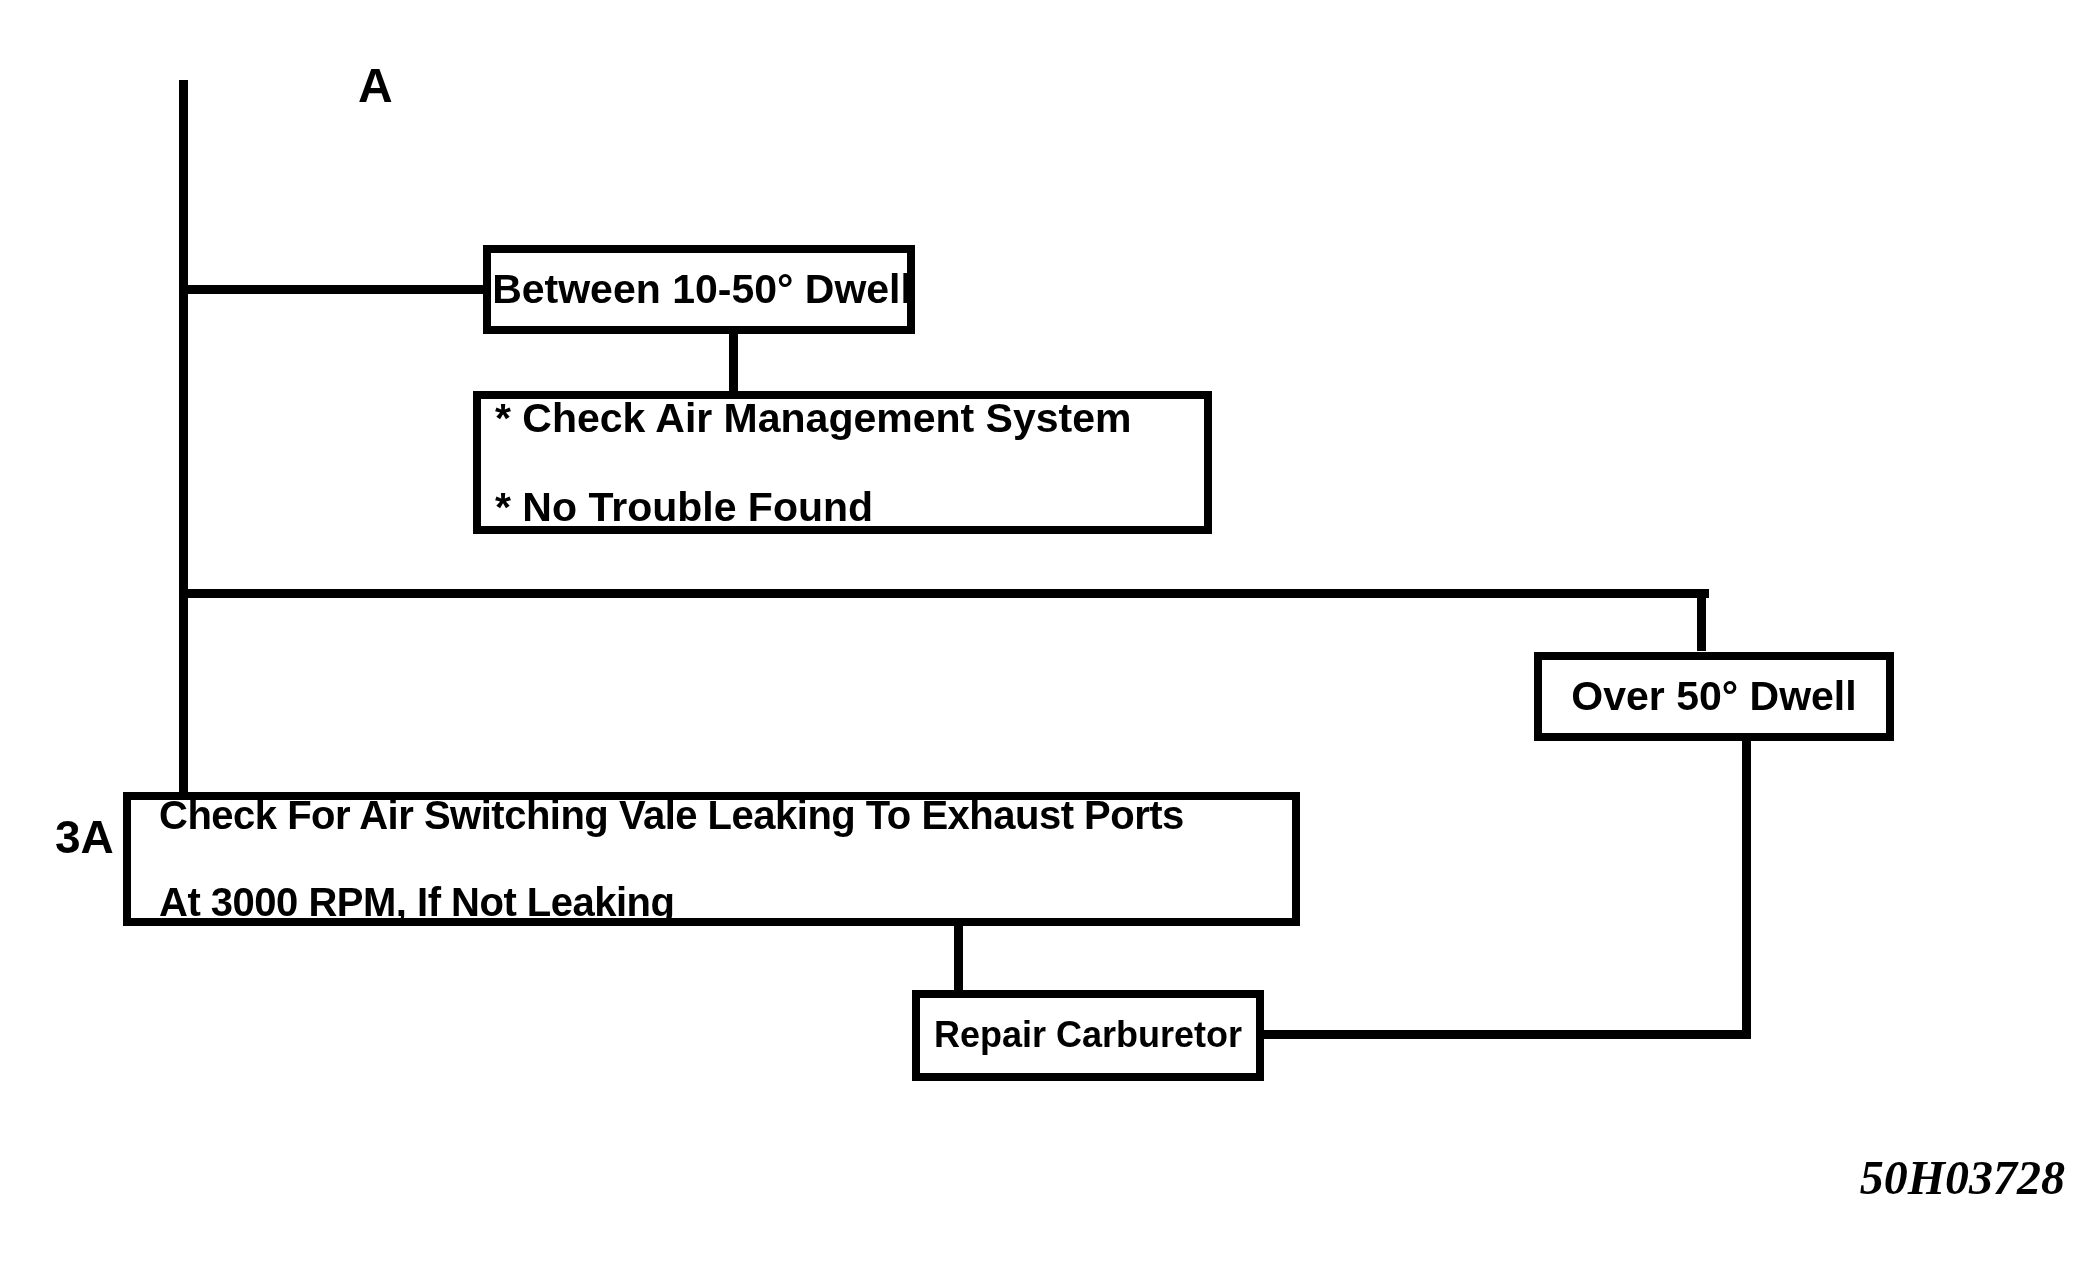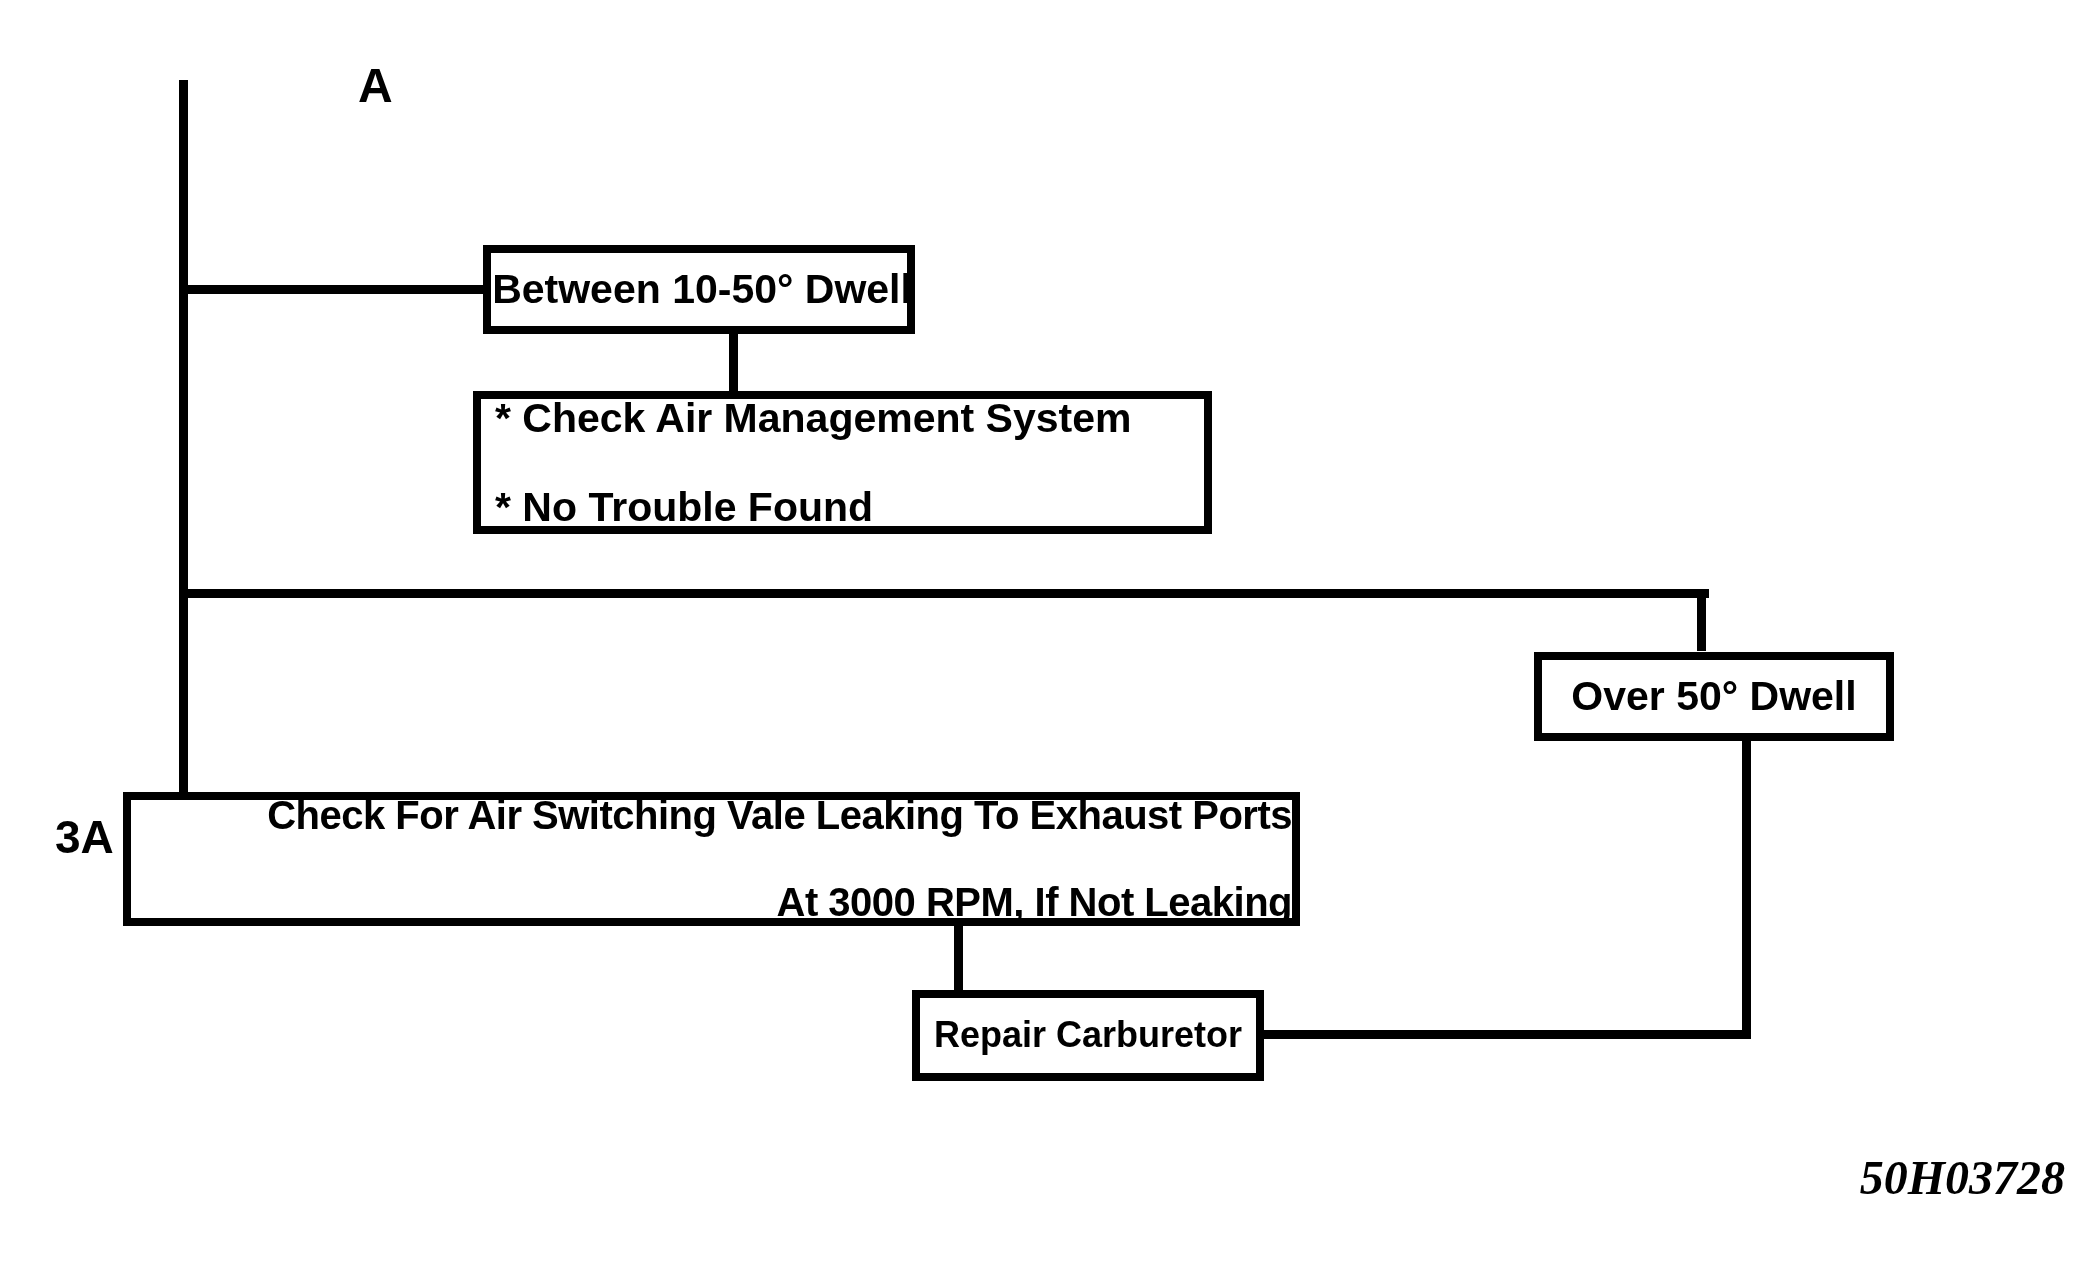--- a/index.html
+++ b/index.html
@@ -61,21 +61,21 @@
   <div class="node left" style="left:473px; top:391px; width:739px; height:143px; padding-left:14px;">
     <span>* Check Air Management System</span>
     <span>* No Trouble Found</span>
   </div>
 
 
   <div class="node center" style="left:1534px; top:644px; width:360px; height:89px;margin-top:8px;">
     <span>Over 50° Dwell</span>
   </div>
 
-  <div class="node left" style="left:123px; top:792px; width:1177px; height:134px; padding-left:28px; font-size:40px; letter-spacing:-0.5px;align-items:flex-end;">
+  <div class="node left" style="left:123px; top:792px; width:1177px; height:134px; padding-left:28px; font-size:40px; letter-spacing:-0.5px;">
     <span>Check For Air Switching Vale Leaking To Exhaust Ports</span>
     <span>At 3000 RPM, If Not Leaking</span>
   </div>
 
   <div class="node center" style="left:912px; top:990px; width:352px; height:91px; font-size:36px;">
     <span>Repair Carburetor</span>
   </div>
 
   <div class="figure-code" style="left:1790px; top:1154px; width:275px;">50H03728</div>
 

